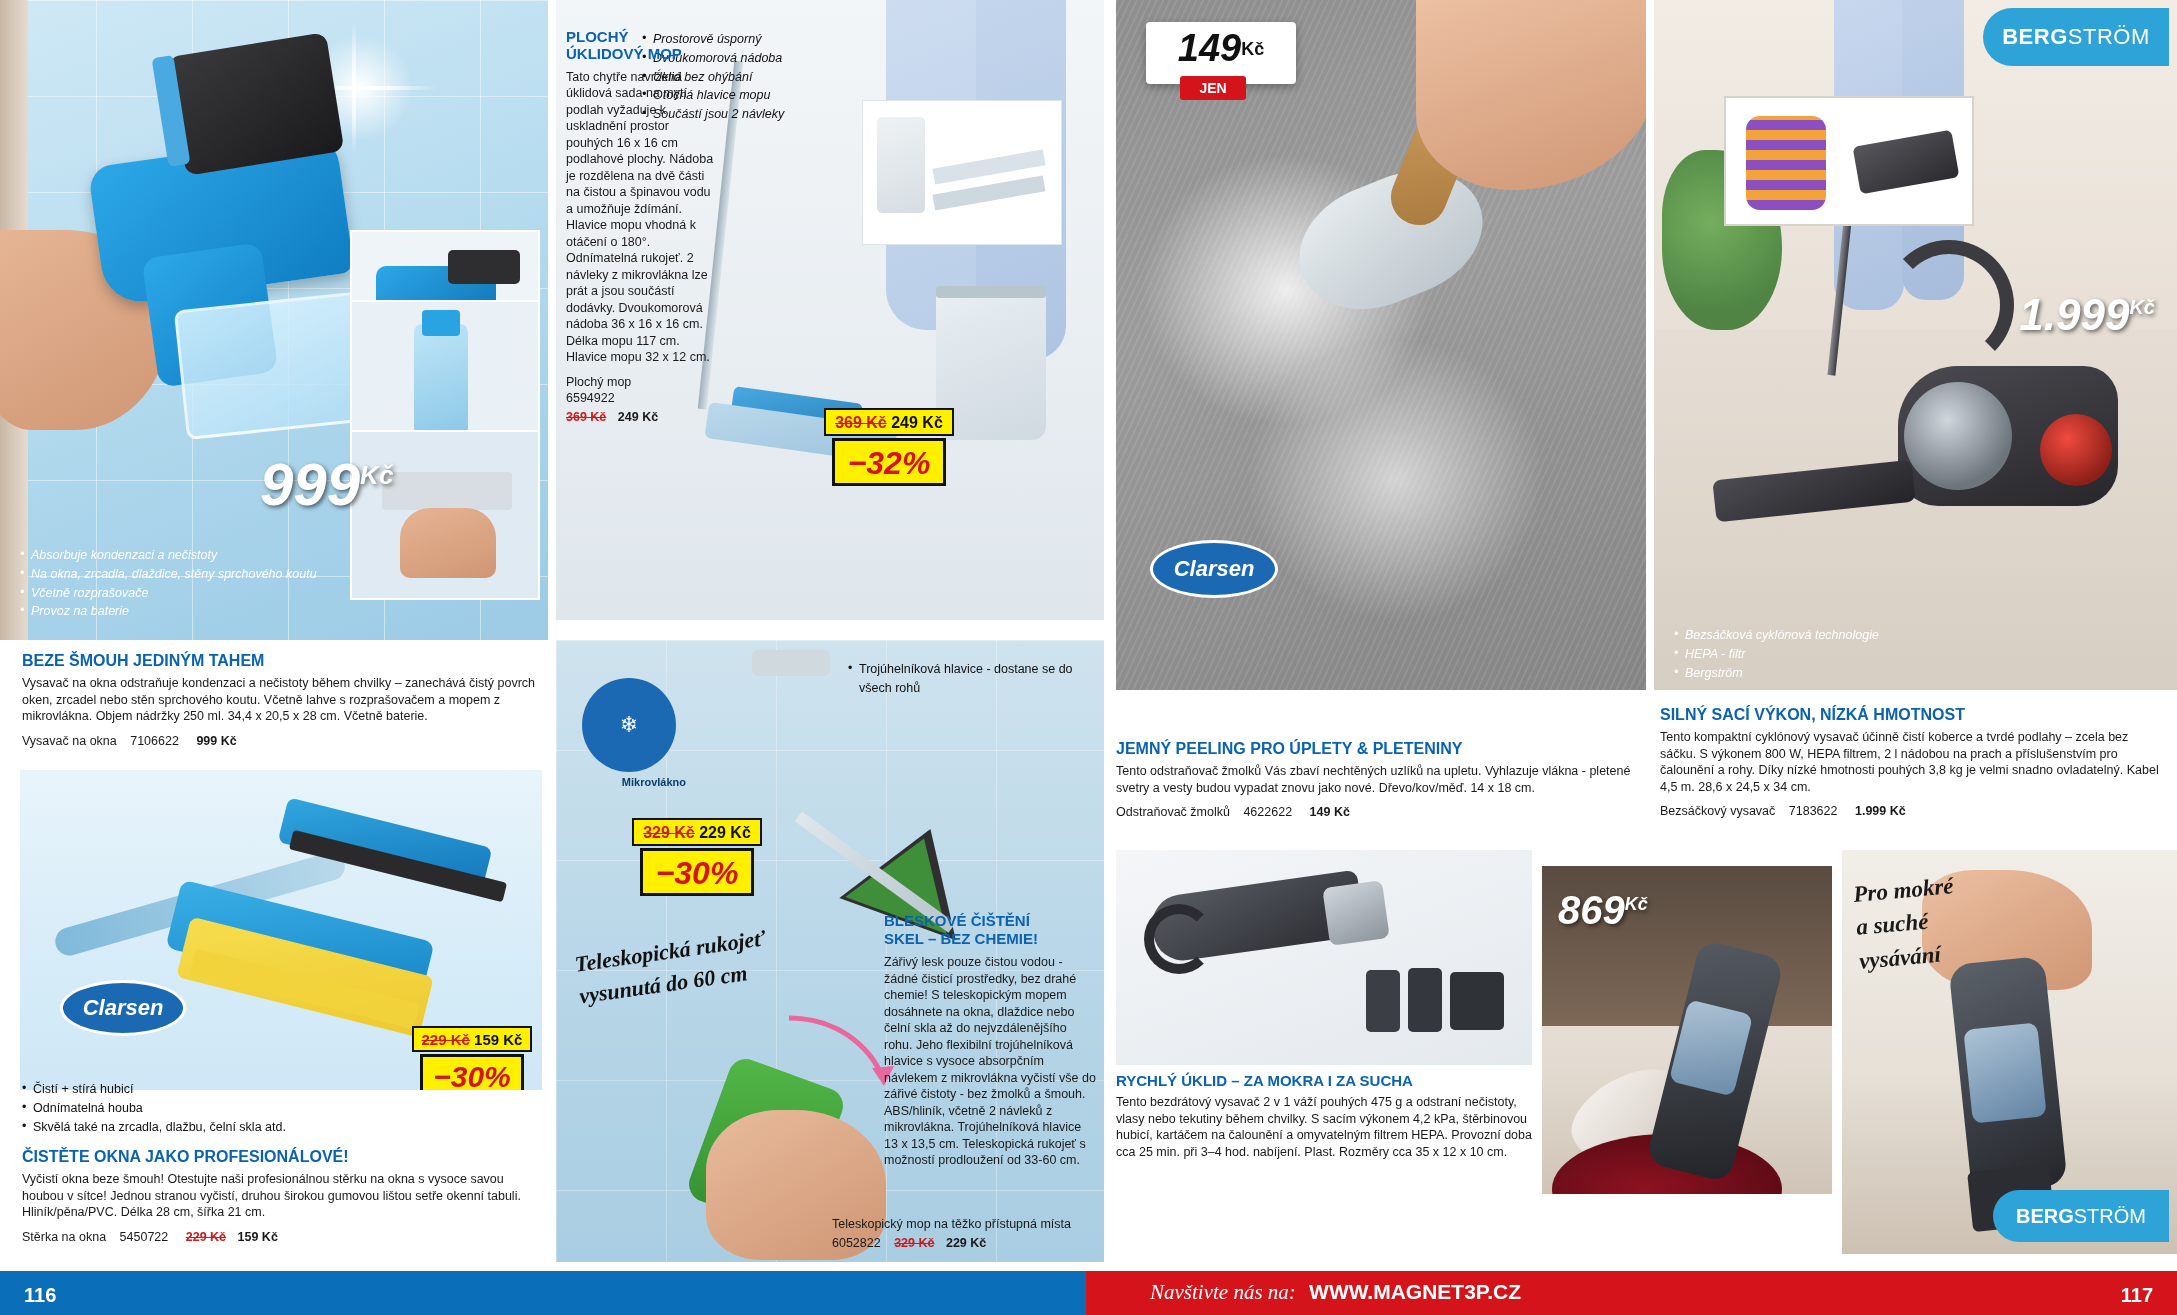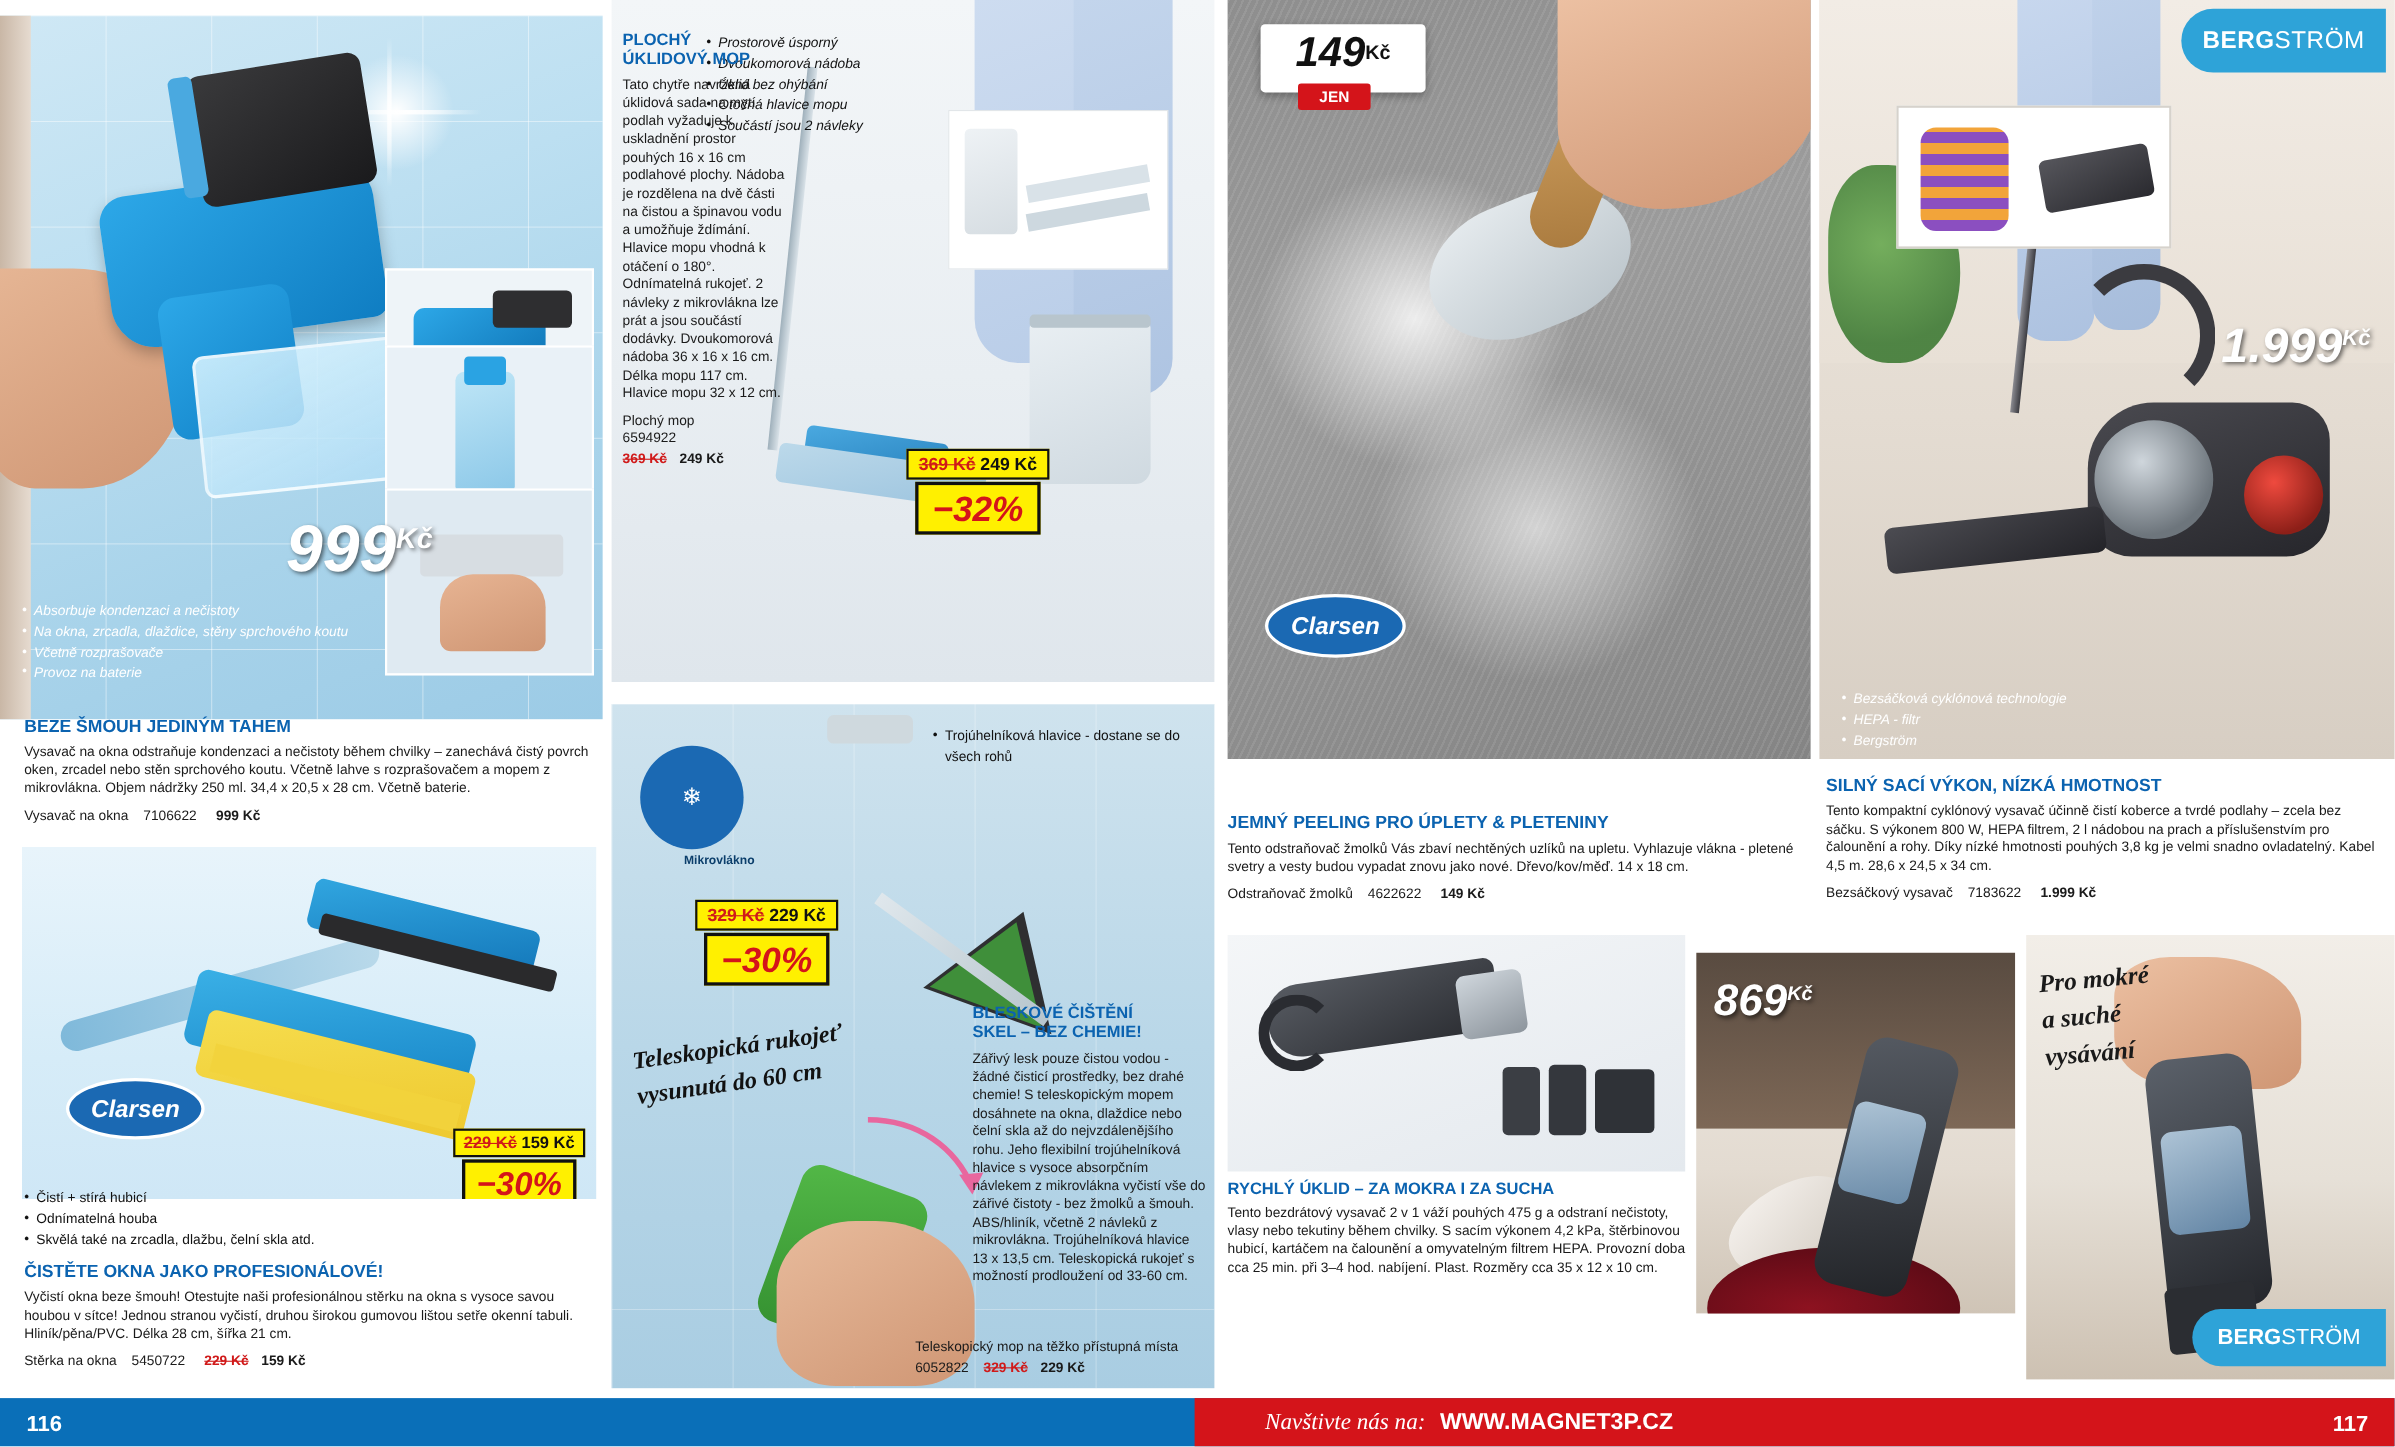--- a/index.html
+++ b/index.html
@@ -64,21 +64,21 @@
   .pagenum { position:absolute; bottom:8px; color:#fff; font-weight:bold; font-size:20px; }
 
   
   .ph { width:100%; height:100%; }
 </style>
 </head>
 <body>
 
 <div class="page">
 
-  <div class="photo" style="left:0;top:0;width:548px;height:640px;margin-top:14px;">
+  <div class="photo" style="left:0;top:0;width:548px;height:640px;">
     <div class="ph" style="background:
         linear-gradient(160deg,#cfe8f5 0%,#bcdff1 35%,#a8d3ea 70%,#9ccbe6 100%);"></div>
 
     <div class="abs" style="left:0;top:0;width:100%;height:100%;
         background-image:linear-gradient(rgba(255,255,255,.45) 1px, transparent 1px),
                          linear-gradient(90deg, rgba(255,255,255,.45) 1px, transparent 1px);
         background-size:96px 96px;"></div>
 
     <div class="abs" style="left:300px;top:28px;width:120px;height:120px;
         background:radial-gradient(circle,#ffffff 0%,rgba(255,255,255,0) 62%);"></div>

